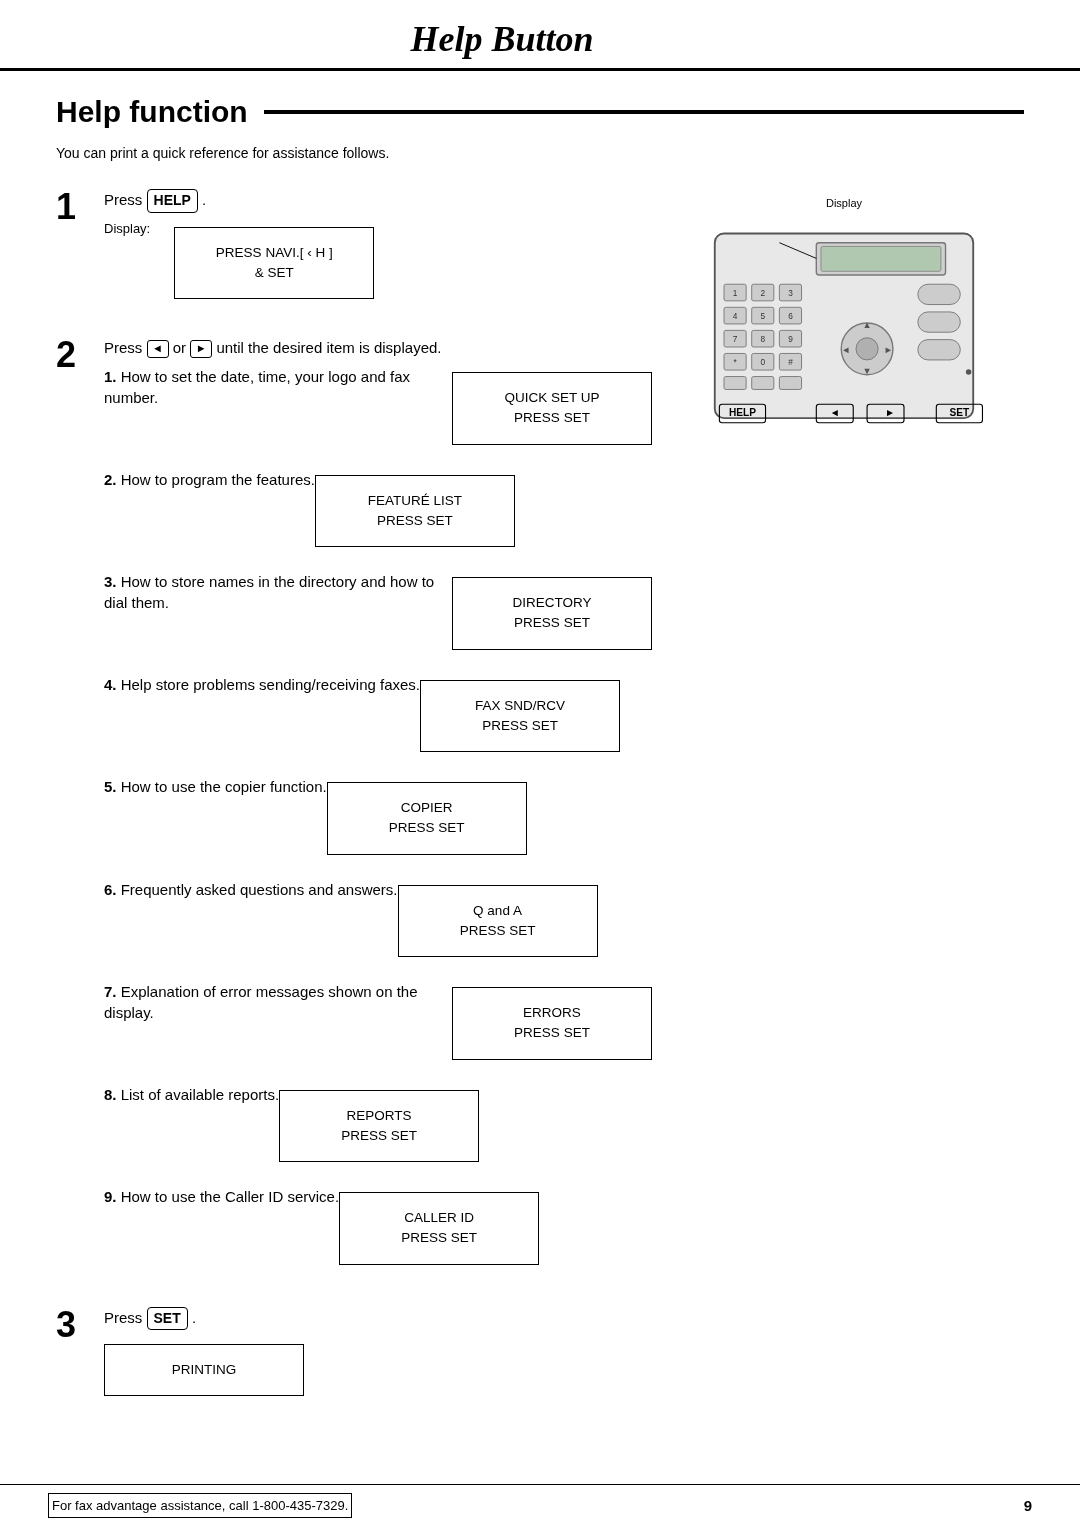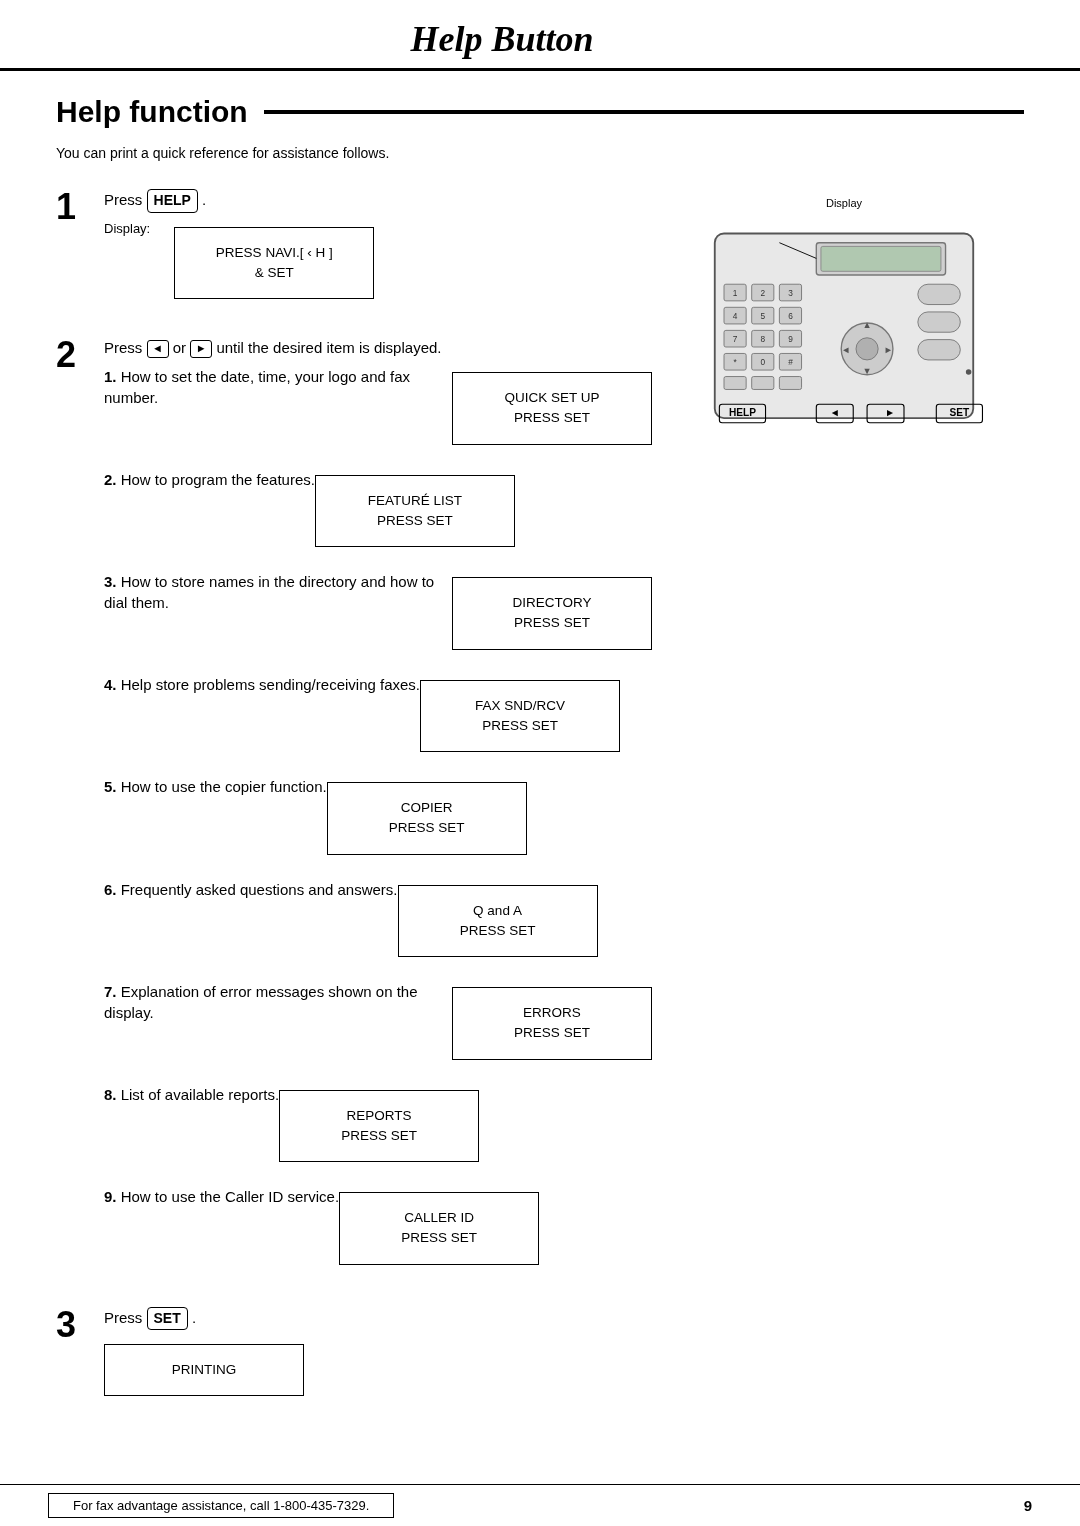--- a/index.html
+++ b/index.html
@@ -163,21 +163,21 @@
       right: 0;
       display: flex;
       justify-content: space-between;
       align-items: center;
       border-top: 1px solid #000;
       padding: 8px 48px;
     }
     .footer-note {
       font-size: 13px;
       border: 1px solid #000;
-      padding: 4px 24px;
+      padding: 4px 3px;
     }
     .page-num {
       font-size: 15px;
       font-weight: bold;
     }
 
     .sub-items {
       margin-left: 0;
       list-style: none;
     }

